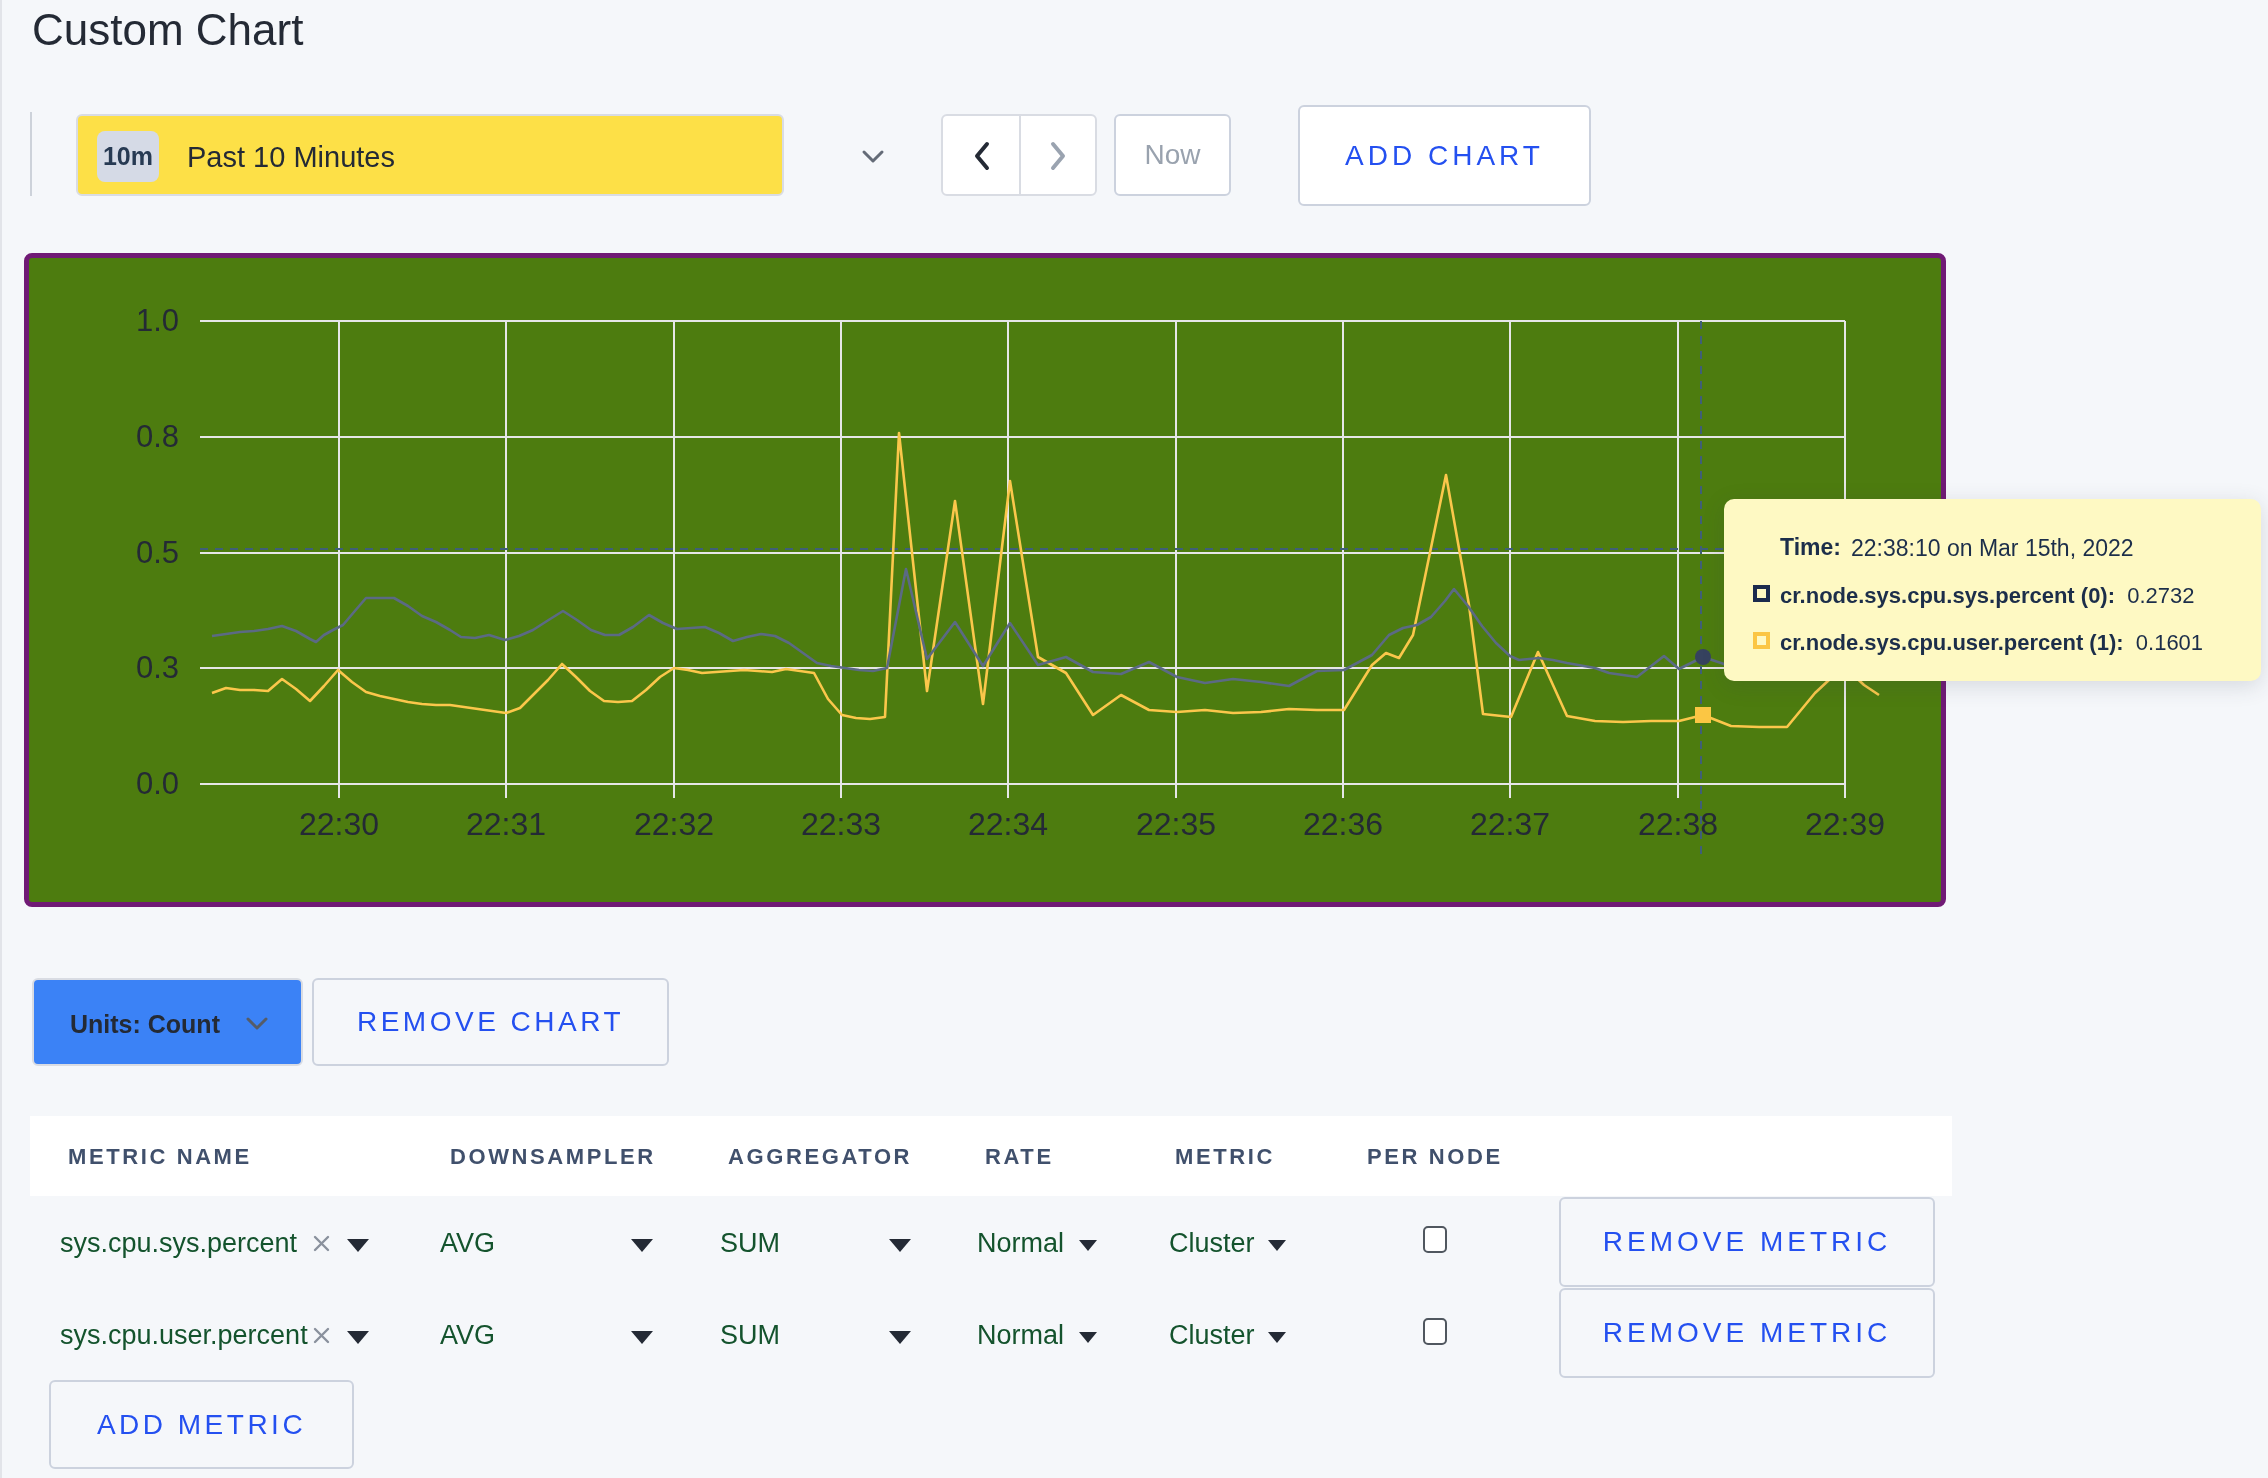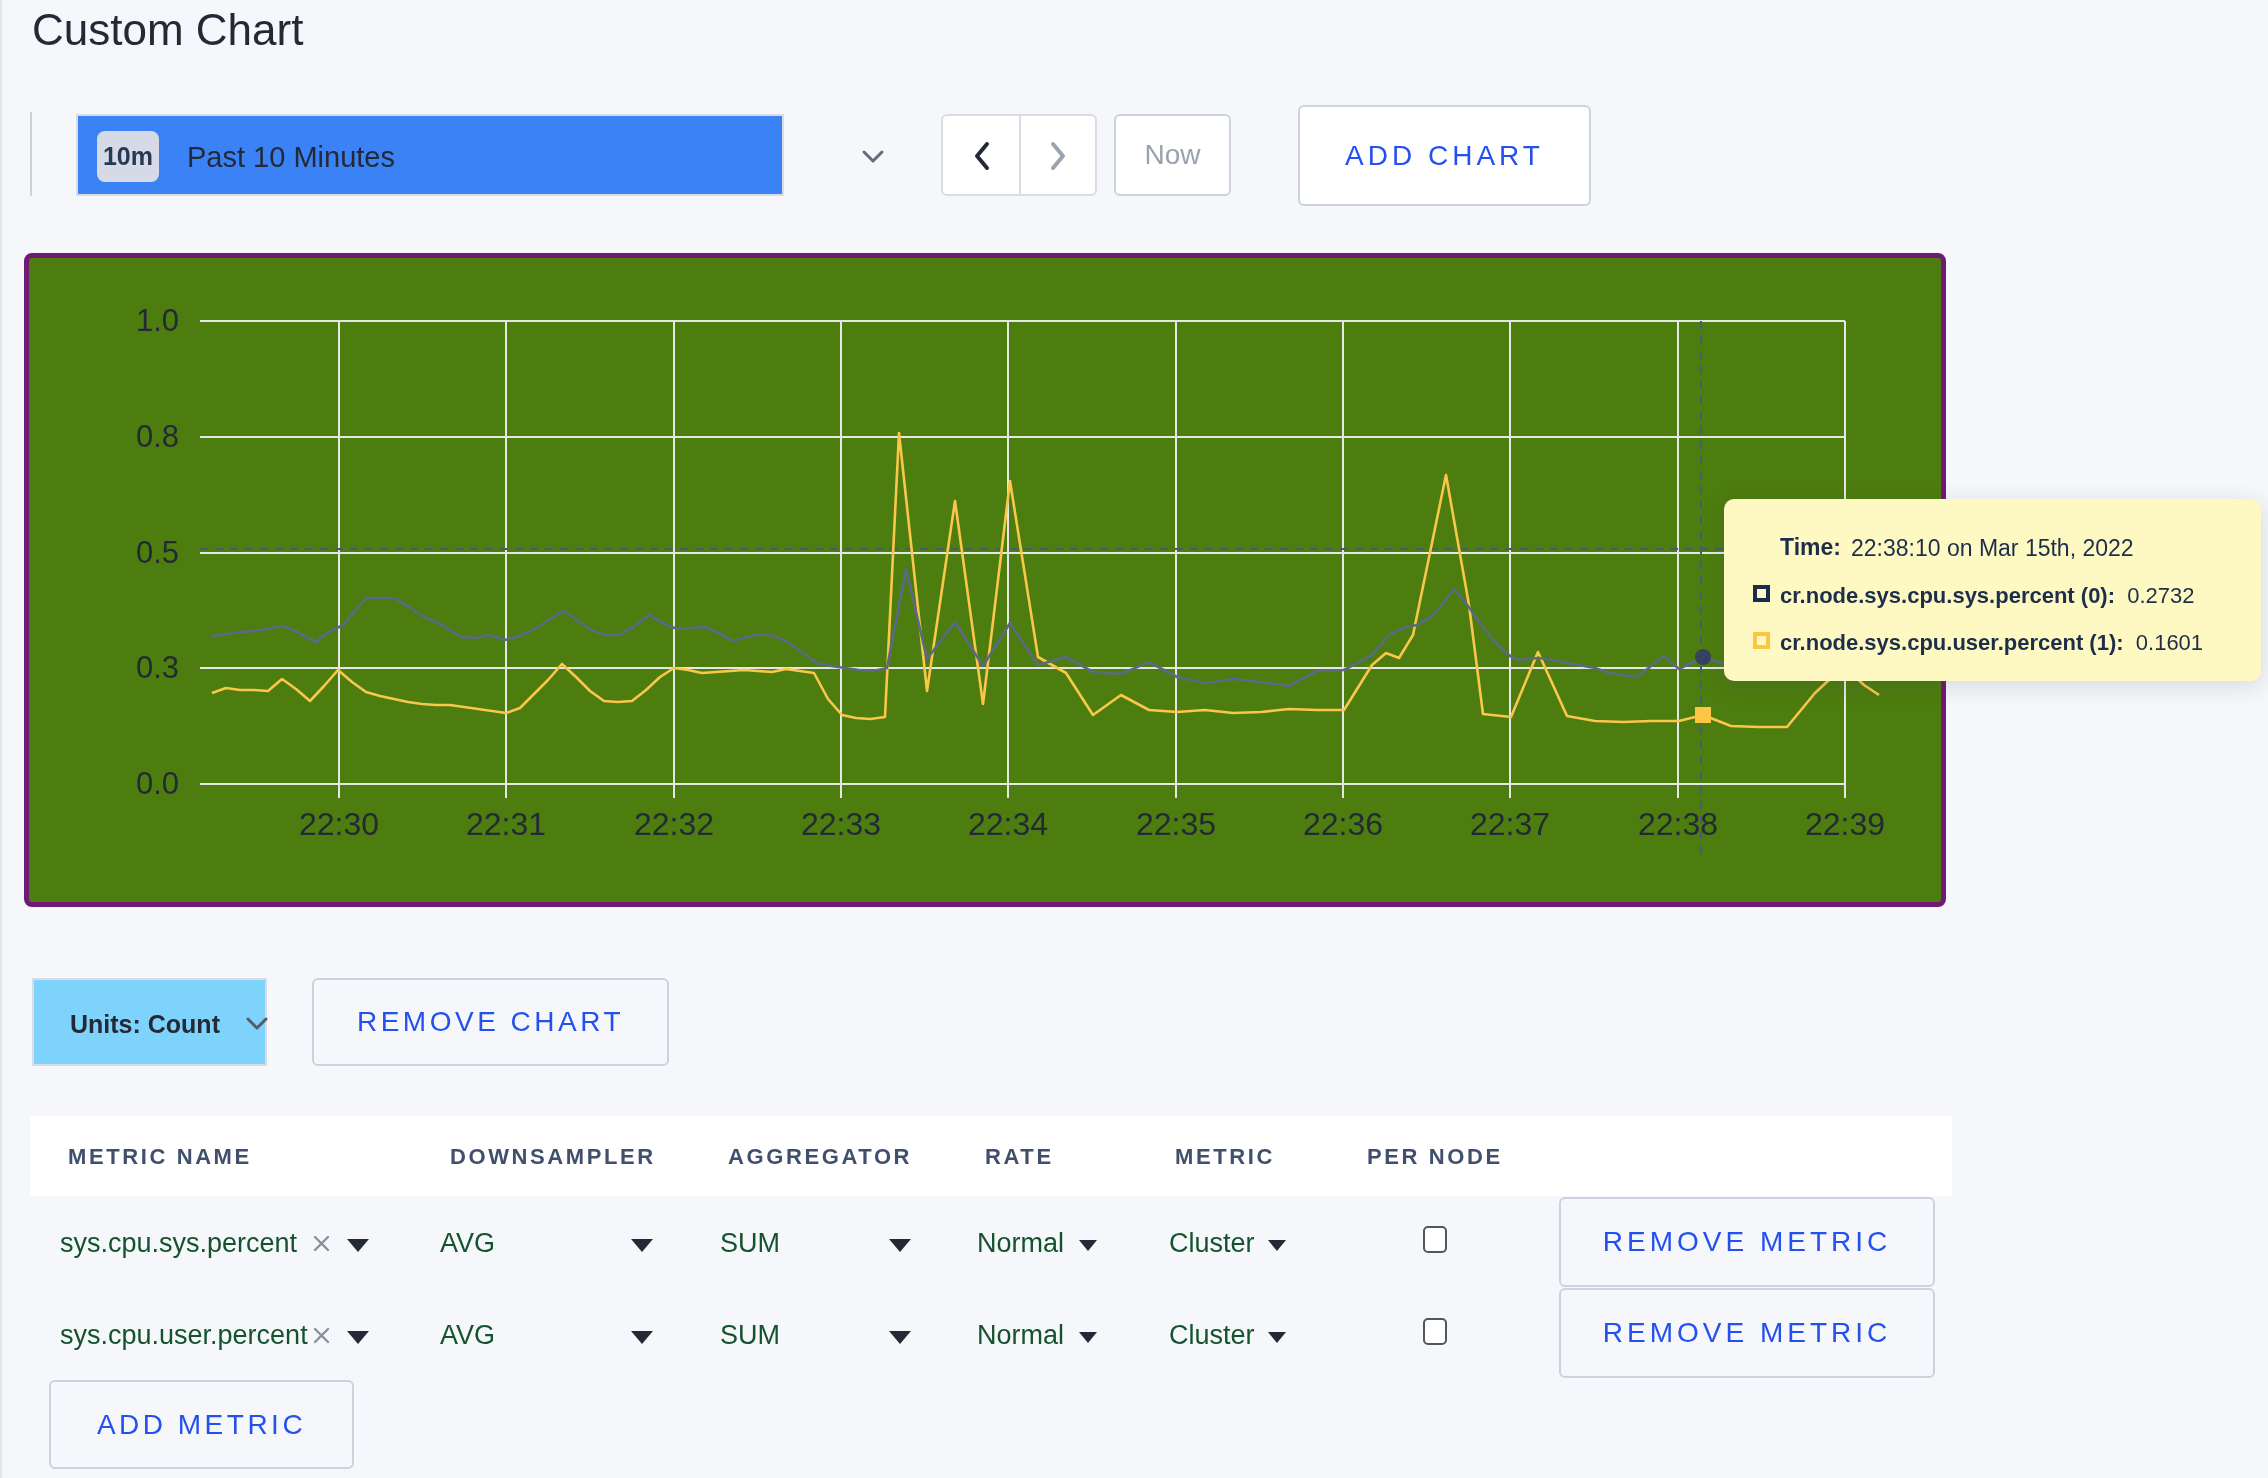--- a/index.html
+++ b/index.html
@@ -8,21 +8,21 @@
 .caret { position:absolute; width:0; height:0; border-style:solid; border-color:transparent; }
 .cell { position:absolute; font-size:27px; color:#14532d; }
 .hdr { position:absolute; font-size:22px; font-weight:700; letter-spacing:2.6px; color:#40506c; }
 .cbx { position:absolute; width:24px; height:27px; border:2.5px solid #50575f; border-radius:5px; background:#fff; }
 </style></head>
 <body>
 <div class="abs" style="left:0;top:0;width:2px;height:1478px;background:#e2e4e9"></div>
 <div class="abs" style="left:32px;top:5px;font-size:44px;color:#242a35">Custom Chart</div>
 
 <div class="abs" style="left:30px;top:112px;width:2px;height:84px;background:#cdd2da"></div>
-<div class="abs" style="left:76px;top:114px;width:708px;height:82px;background:#3b82f6;border:2px solid #d9dce3;border-radius:0">
+<div class="abs" style="left:76px;top:114px;width:708px;height:82px;background:#fde047;border:2px solid #d9dce3;border-radius:6px">
   <div class="abs" style="left:19px;top:15px;width:62px;height:51px;background:#d5dae6;border-radius:8px;display:flex;align-items:center;justify-content:center;font-size:25px;font-weight:700;color:#273a53">10m</div>
   <div class="abs" style="left:109px;top:25px;font-size:29px;color:#242a35">Past 10 Minutes</div>
   <svg style="position:absolute;left:780px;top:32px" width="30" height="18" viewBox="0 0 30 18">
       <polyline points="6,4 15,13 24,4" fill="none" stroke="#646b77" stroke-width="3" stroke-linecap="round" stroke-linejoin="round"></polyline>
     </svg>
 </div>
 <div class="abs" style="left:941px;top:114px;width:156px;height:82px;background:#fff;border:2px solid #d9dce3;border-radius:6px">
   <div class="abs" style="left:76px;top:0;width:2px;height:78px;background:#d9dce3"></div>
   <svg style="position:absolute;left:26px;top:23px" width="26" height="34" viewBox="0 0 26 34">
       <polyline points="18,5 8,17 18,29" fill="none" stroke="#242a35" stroke-width="4" stroke-linecap="round" stroke-linejoin="round"></polyline>
@@ -81,21 +81,21 @@
 
 <div class="abs" style="left:1724px;top:499px;width:537px;height:182px;background:#fef9c3;border-radius:10px;box-shadow:0 5px 22px rgba(50,60,80,.16);z-index:5">
   <div class="abs" style="left:56px;top:35px;font-size:23px;color:#1c2e4a;white-space:nowrap"><b>Time:</b></div>
   <div class="abs" style="left:127px;top:36px;font-size:23px;color:#1c2e4a;white-space:nowrap">22:38:10 on Mar 15th, 2022</div>
   <div class="abs" style="left:29px;top:86px;width:17px;height:17px;border:4px solid #1b2b4d"></div>
   <div class="abs" style="left:56px;top:84px;font-size:22px;color:#1c2e4a;white-space:nowrap"><b>cr.node.sys.cpu.sys.percent (0):</b>&nbsp;&nbsp;0.2732</div>
   <div class="abs" style="left:29px;top:133px;width:17px;height:17px;border:4px solid #fbc644"></div>
   <div class="abs" style="left:56px;top:131px;font-size:22px;color:#1c2e4a;white-space:nowrap"><b>cr.node.sys.cpu.user.percent (1):</b>&nbsp;&nbsp;0.1601</div>
 </div>
 
-<div class="abs" style="left:32px;top:978px;width:235px;height:88px;background:#7dd3fc;border:2px solid #d9dce3;border-radius:0">
+<div class="abs" style="left:32px;top:978px;width:271px;height:88px;background:#3b82f6;border:2px solid #d9dce3;border-radius:6px">
   <div class="abs" style="left:36px;top:30px;font-size:25px;font-weight:700;color:#242a35">Units: Count</div>
   <svg style="position:absolute;left:208px;top:35px" width="30" height="18" viewBox="0 0 30 18">
       <polyline points="6,4 15,13 24,4" fill="none" stroke="#555c68" stroke-width="3" stroke-linecap="round" stroke-linejoin="round"></polyline>
     </svg>
 </div>
 <div class="btn" style="left:312px;top:978px;width:357px;height:88px">
     <span class="blue" style="letter-spacing:3.5px">REMOVE CHART</span>
   </div>
 
 <div class="abs" style="left:30px;top:1116px;width:1922px;height:80px;background:#fff"></div>

